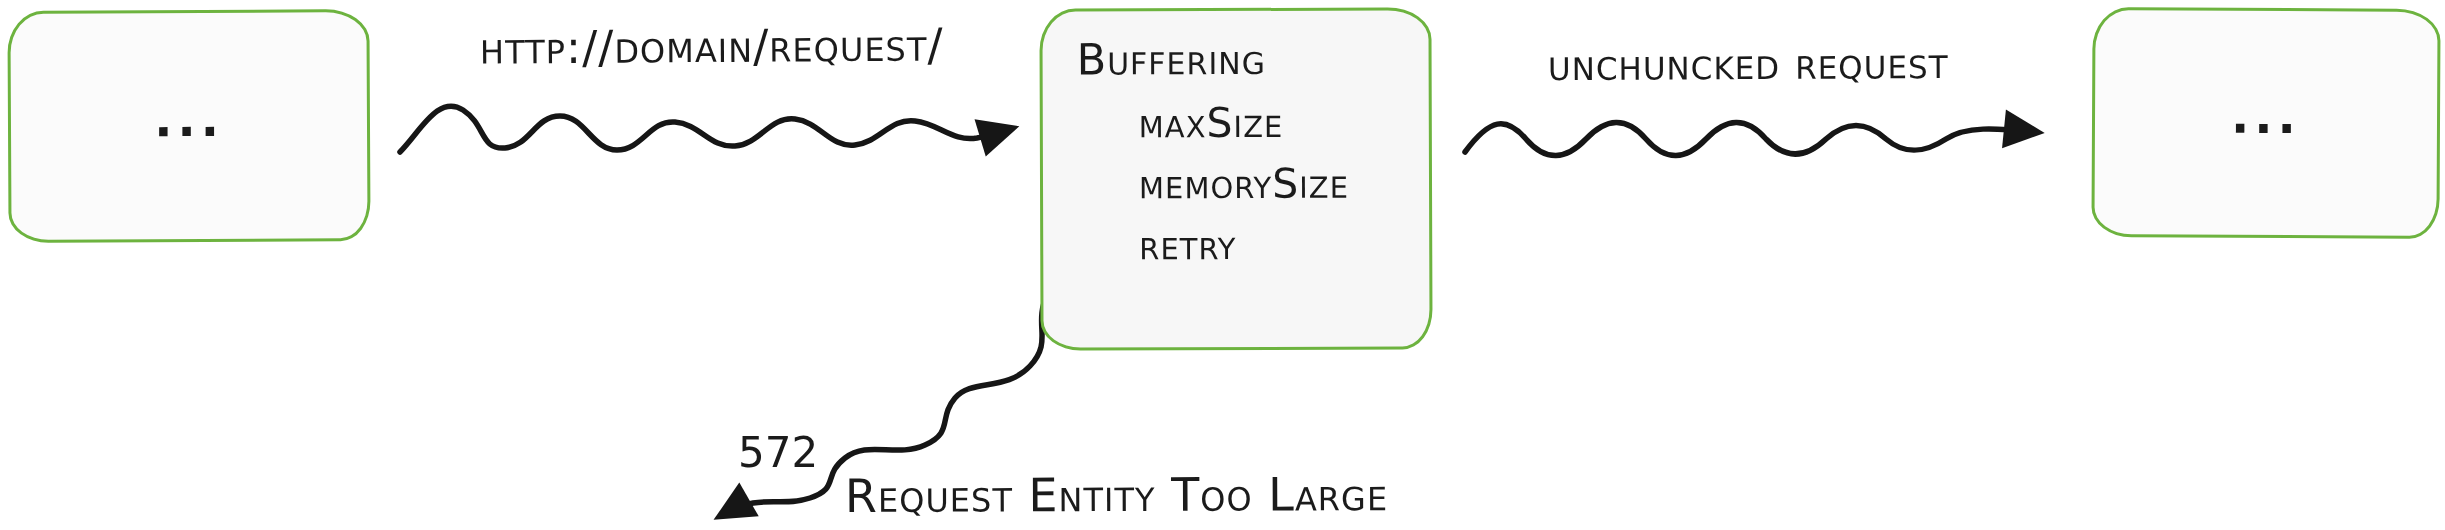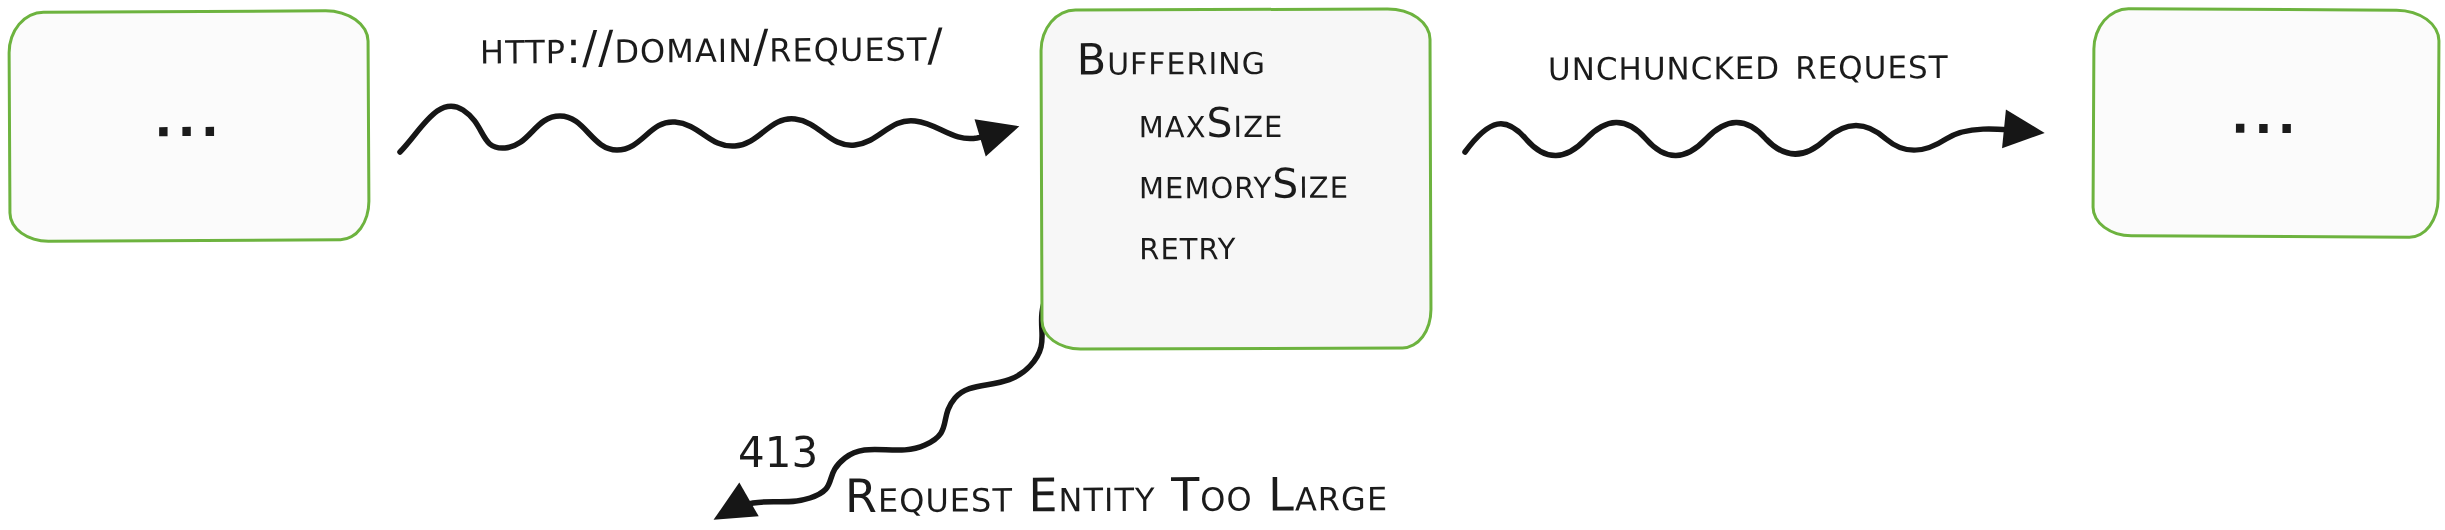--- a/index.html
+++ b/index.html
@@ -155,17 +155,17 @@
   </div>
 
   <div class="node node-right">
     <span class="ellipsis">...</span>
   </div>
 
   <div class="edge-label label-request hand">http://domain/request/</div>
 
   <div class="edge-label label-unchunked hand">unchuncked request</div>
 
-  <div class="edge-label label-errcode">413</div>
+  <div class="edge-label label-errcode">572</div>
 
   <div class="edge-label label-errtext hand">Request Entity Too Large</div>
 
 </div>
 
 </body></html>

